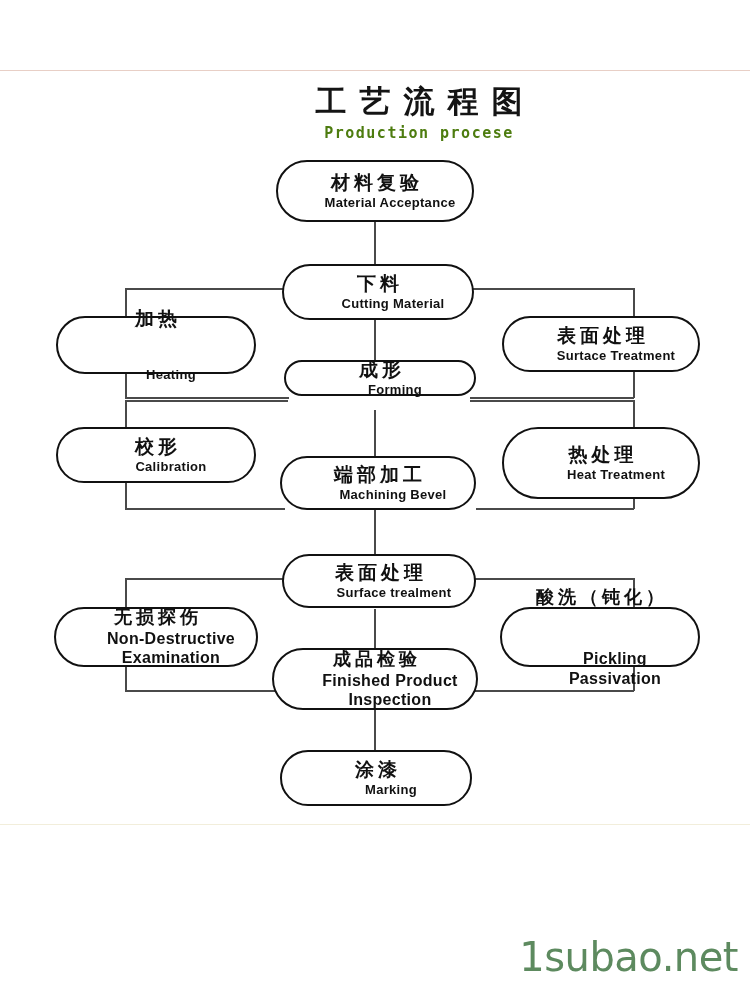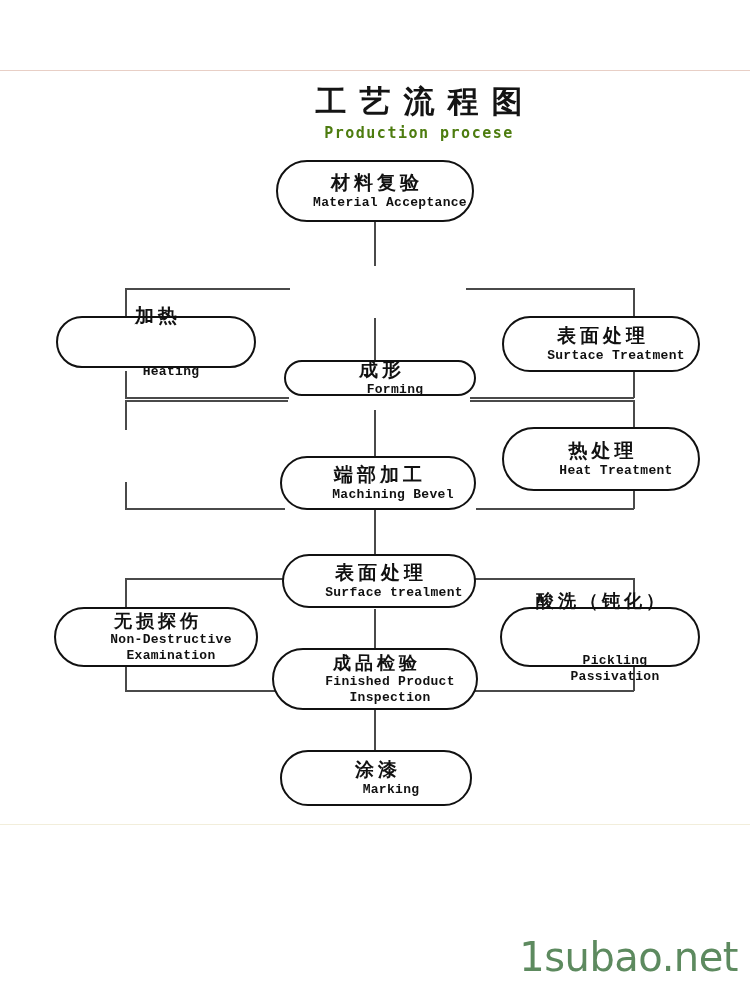--- a/index.html
+++ b/index.html
@@ -63,32 +63,32 @@
   .node .cn{
     font-family:"DejaVu Sans", sans-serif;
     font-weight:bold;
     font-size:19px;
     letter-spacing:4px;
     text-indent:4px;
     color:#111;
     line-height:1.18;
   }
   .node .en{
-    font-family:Liberation Mono, monospace;
+    font-family:Liberation Sans, sans-serif;
     font-weight:bold;
     font-size:13px;
     letter-spacing:.3px;
     color:#111;
     line-height:1.22;
     margin-top:1px;
     white-space:pre-line;
     padding-left:30px;
   }
   .node.small .cn{font-size:18px;}
-  .node.small .en{font-size:13px;}
+  .node.small .en{font-size:16px;}
 
   
   .ln{
     position:absolute;
     background:#4a4a4a;
     z-index:1;
   }
   .ln.v{width:1.6px;}
   .ln.h{height:1.6px;}
 
@@ -156,38 +156,46 @@
   <div class="ln v" style="left:633px;top:665px;height:26px;"></div>
   <div class="ln h" style="left:472px;top:690px;width:162px;"></div>
 
   <div class="ln v" style="left:374px;top:708px;height:44px;"></div>
 
   <div class="node" style="left:276px;top:160px;width:198px;height:62px;">
     <div class="cn">材料复验</div>
     <div class="en">Material Acceptance</div>
   </div>
 
-
-  <div class="node" style="left:56px;top:316px;width:200px;height:52px;gap:37px;">
+  <div class="node" style="left:282px;top:264px;width:192px;height:56px;">
+    <div class="cn">下料</div>
+    <div class="en">Cutting Material</div>
+  </div>
+
+  <div class="node" style="left:56px;top:316px;width:200px;height:58px;gap:37px;">
     <div class="cn">加热</div>
     <div class="en">Heating</div>
   </div>
 
   <div class="node" style="left:502px;top:316px;width:198px;height:56px;">
     <div class="cn">表面处理</div>
     <div class="en">Surtace Treatment</div>
   </div>
 
   <div class="node" style="left:284px;top:360px;width:192px;height:36px;">
     <div class="cn">成形</div>
     <div class="en">Forming</div>
   </div>
 
-
-  <div class="node" style="left:502px;top:427px;width:198px;height:64px;align-items:center;">
+  <div class="node" style="left:56px;top:427px;width:200px;height:56px;">
+    <div class="cn">校形</div>
+    <div class="en">Calibration</div>
+  </div>
+
+  <div class="node" style="left:502px;top:427px;width:198px;height:72px;align-items:center;">
     <div class="cn">热处理</div>
     <div class="en">Heat Treatment</div>
   </div>
 
   <div class="node" style="left:280px;top:456px;width:196px;height:54px;align-items:center;">
     <div class="cn">端部加工</div>
     <div class="en">Machining Bevel</div>
   </div>
 
   <div class="node" style="left:282px;top:554px;width:194px;height:54px;">

